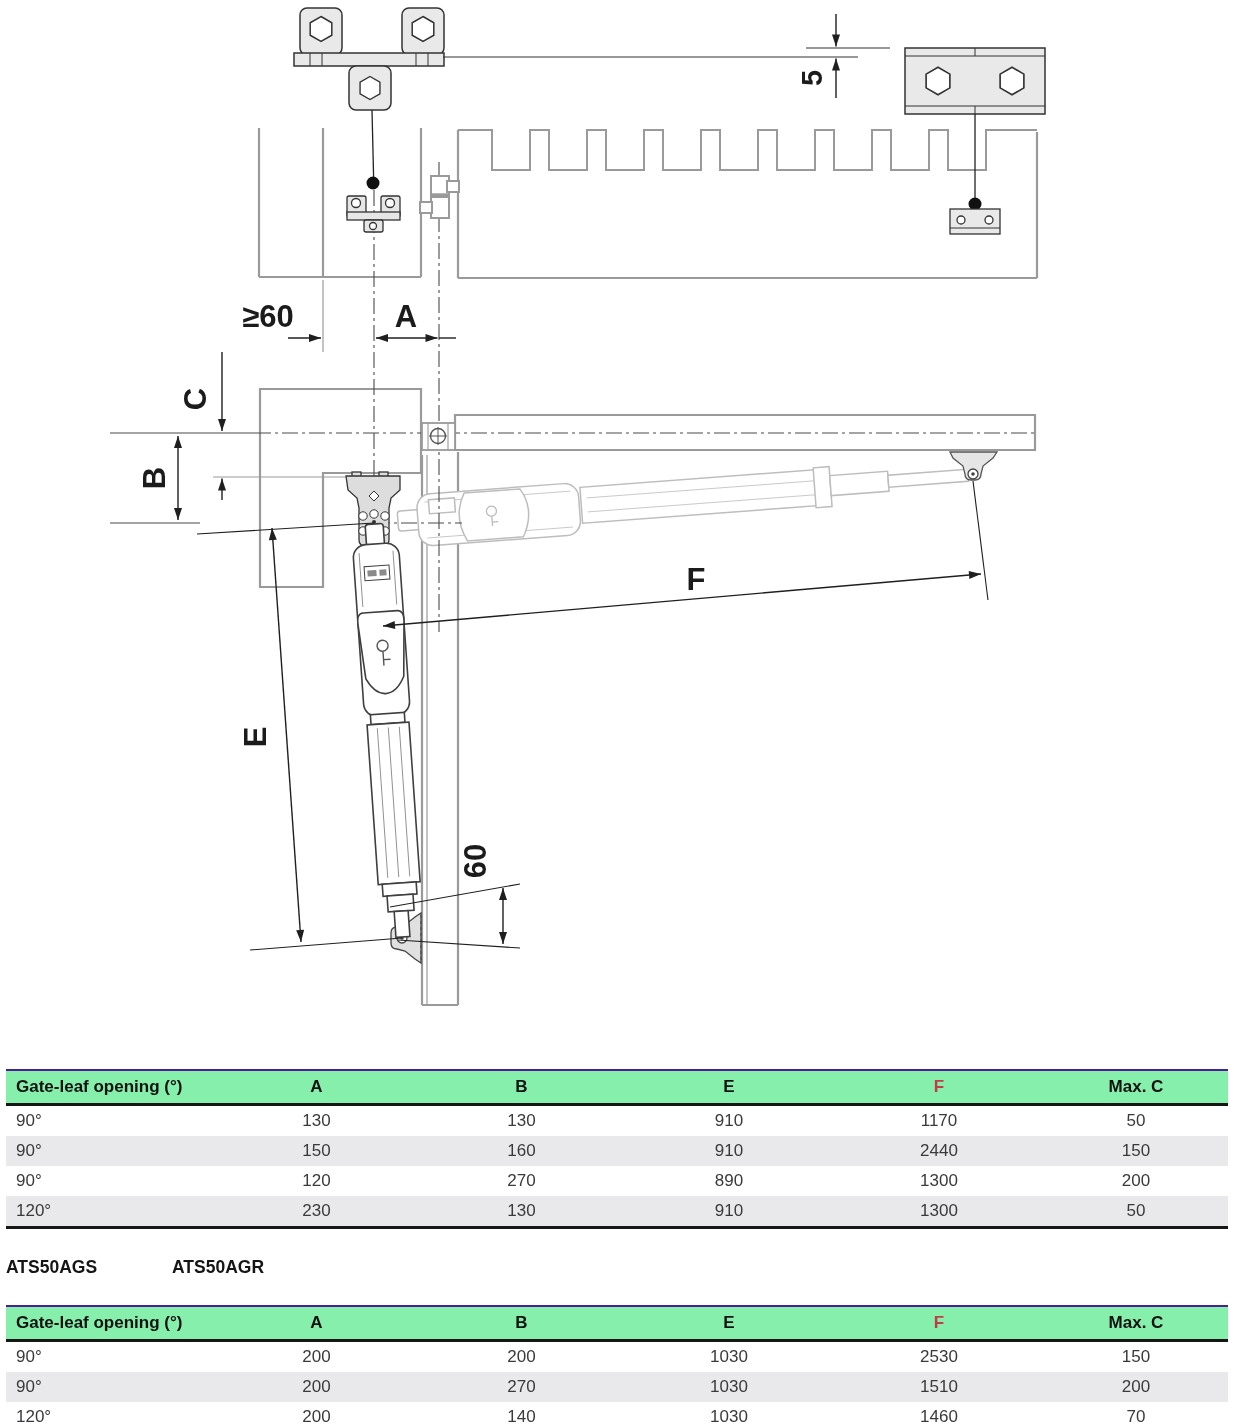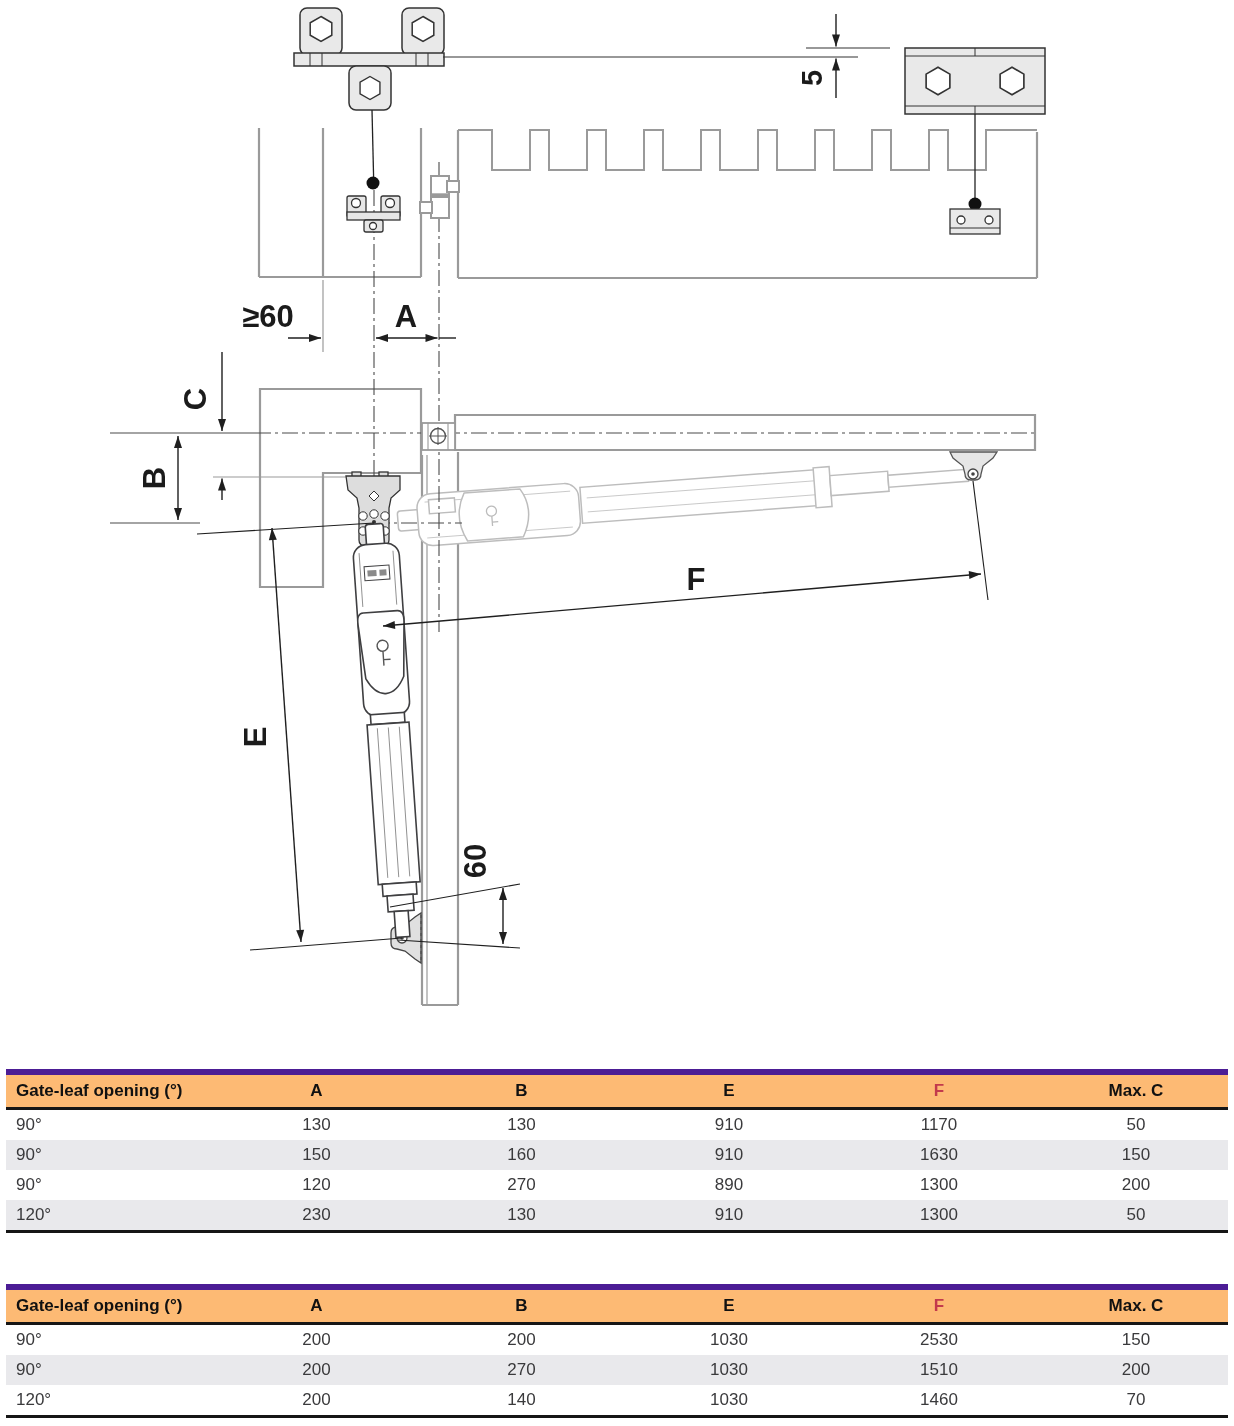--- a/index.html
+++ b/index.html
@@ -15,22 +15,22 @@
   .tbl-block { position:absolute; left:6px; width:1222px; }
   #table1 { top:1042px; }
   #table2 { top:1257px; }
 
   .models { display:flex; font-size:17.5px; font-weight:bold; color:#151515; line-height:21px; }
   .models .m0 { width:166px; }
 
   table.spec { border-collapse:collapse; table-layout:fixed; width:100%; margin-top:27px;
                font-size:17px; color:#3a3a3c; }
   table.spec th {
-    background:#fdba74; color:#111; font-weight:bold; height:30px;
-    border-top:6px solid #4c1d95; border-bottom:3px solid #161616;
+    background:#86efac; color:#111; font-weight:bold; height:30px;
+    border-top:2px solid #4c1d95; border-bottom:3px solid #161616;
   }
   table.spec th.first, table.spec td.first { text-align:left; padding-left:10px; }
   table.spec th:not(.first), table.spec td:not(.first) { text-align:center; }
   table.spec th.col-f { color:#c23a4c; }
   table.spec td { height:28px; }
   table.spec tr.alt td { background:#e9e9ec; }
   table.spec tbody tr:last-child td { border-bottom:3px solid #161616; }
 </style>
 </head>
 <body>
@@ -271,21 +271,21 @@
           <td>130</td>
           <td>910</td>
           <td>1170</td>
           <td>50</td>
         </tr>
         <tr class="alt">
           <td class="first">90°</td>
           <td>150</td>
           <td>160</td>
           <td>910</td>
-          <td>1630</td>
+          <td>2440</td>
           <td>150</td>
         </tr>
         <tr>
           <td class="first">90°</td>
           <td>120</td>
           <td>270</td>
           <td>890</td>
           <td>1300</td>
           <td>200</td>
         </tr>
@@ -295,20 +295,24 @@
           <td>130</td>
           <td>910</td>
           <td>1300</td>
           <td>50</td>
         </tr>
       </tbody>
     </table>
   </section>
 
   <section class="tbl-block" id="table2">
+    <div class="models">
+      <span class="m0">ATS50AGS</span>
+      <span>ATS50AGR</span>
+    </div>
     <table class="spec">
       <colgroup>
           <col style="width:208px">
           <col style="width:205px">
           <col style="width:205px">
           <col style="width:210px">
           <col style="width:210px">
           <col>
         </colgroup>
       <thead>

